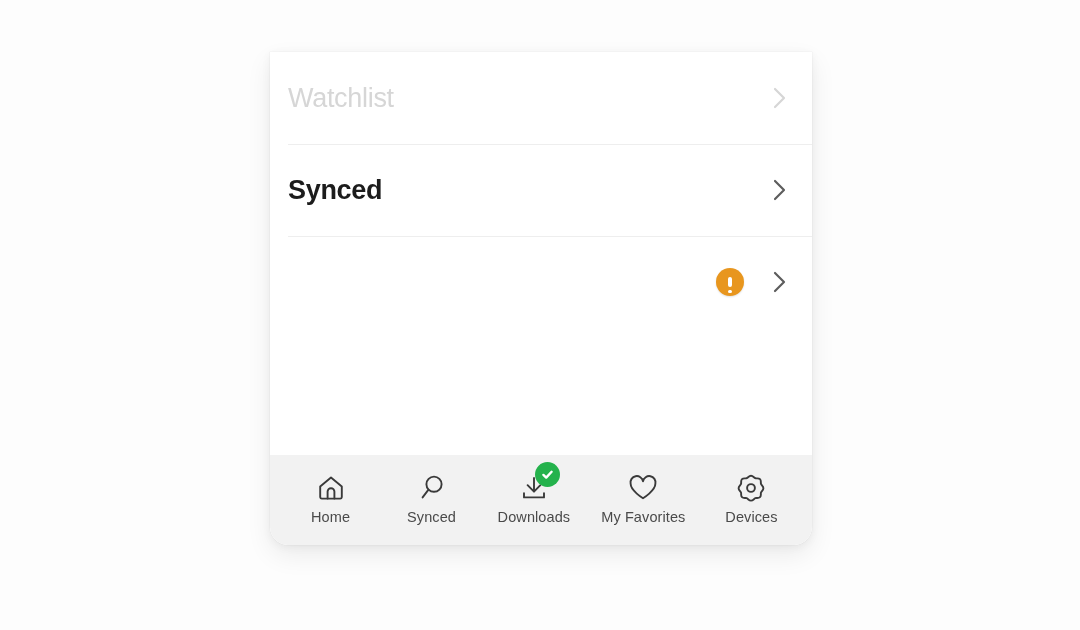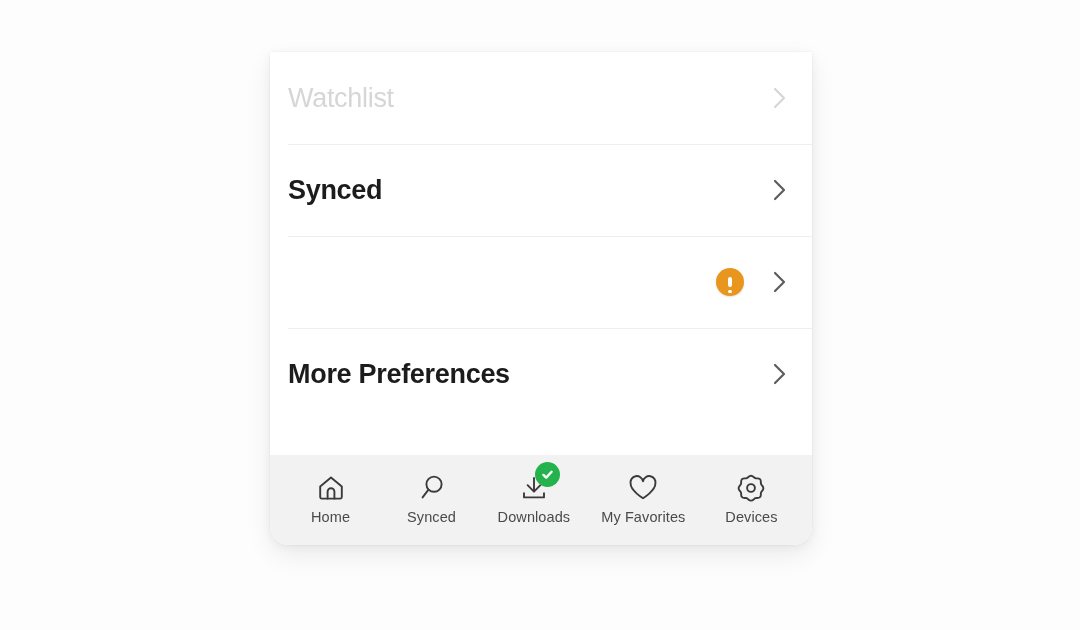--- a/index.html
+++ b/index.html
@@ -210,29 +210,20 @@
       <span class="badge-warning">
         <span class="bang"></span>
       </span>
       <span class="chevron">
         <svg width="16" height="28" viewBox="0 0 16 28">
             <path d="M3 5 L12 14 L3 23"></path>
           </svg>
       </span>
     </div>
 
-    <div class="row">
-      <span class="row-label">More Preferences</span>
-      <span class="row-spacer"></span>
-      <span class="chevron">
-        <svg width="16" height="28" viewBox="0 0 16 28">
-            <path d="M3 5 L12 14 L3 23"></path>
-          </svg>
-      </span>
-    </div>
 
   </div>
 
   <div id="bottom-nav">
 
     <div class="nav-item">
       <span class="nav-icon-wrap">
         <svg width="28" height="26" viewBox="0 0 28 26">
           <path class="nav-stroke" d="M3.2 11.4 L14 2.6 L24.8 11.4 L24.8 22.2
                                       A1.6 1.6 0 0 1 23.2 23.6 L4.8 23.6

